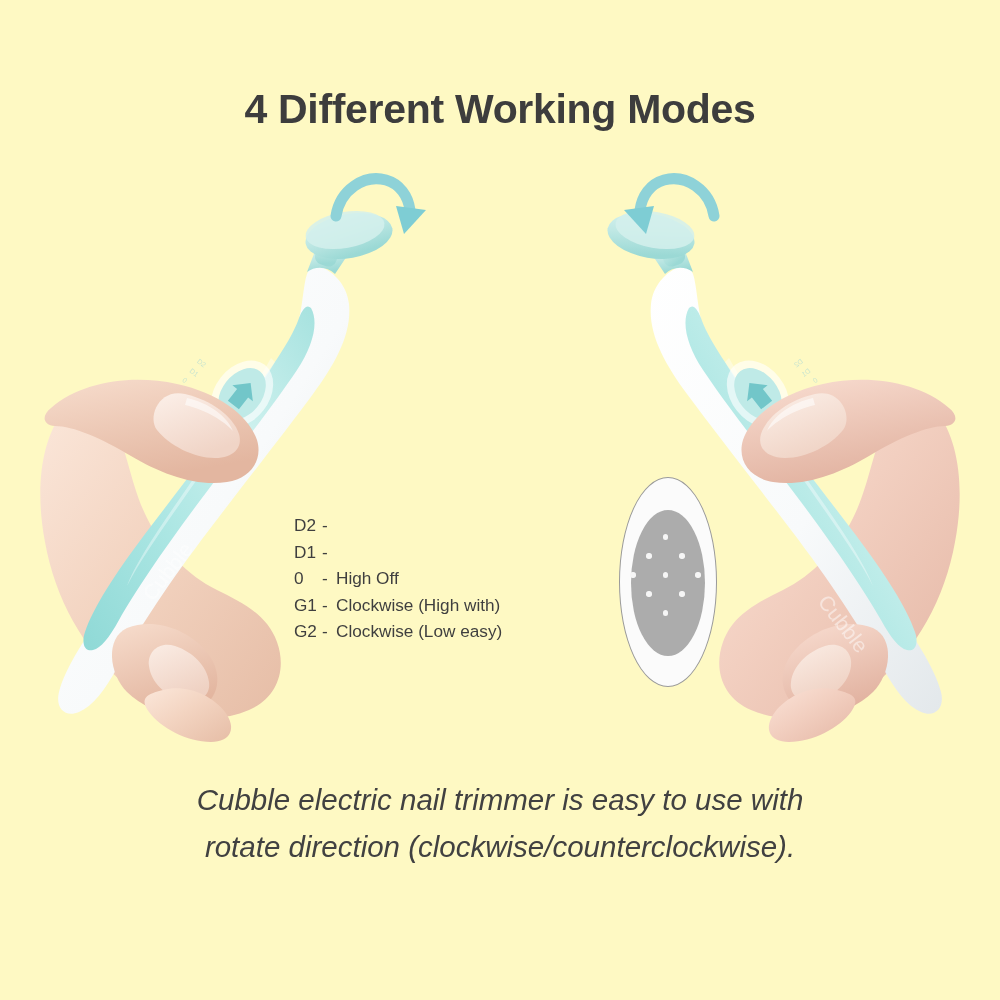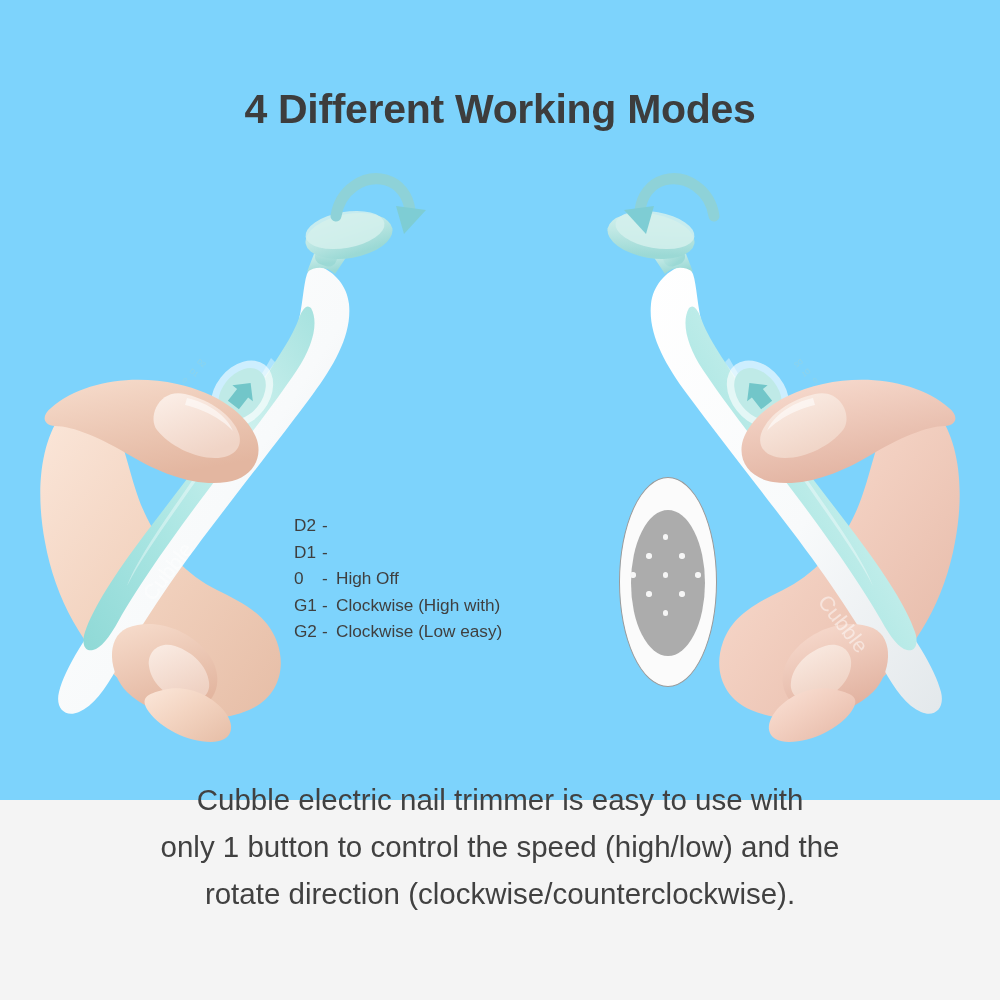--- a/index.html
+++ b/index.html
@@ -9,22 +9,22 @@
   body {
     width: 1000px;
     height: 1000px;
     background: #f4f4f4;
     font-family: "Liberation Sans", sans-serif;
     overflow: hidden;
   }
   #stage {
     position: relative;
     width: 1000px;
-    height: 800px;
-    background: #7dd3fc;
+    height: 1000px;
+    background: #fef9c3;
   }
 
   
   #title {
     position: absolute;
     left: 0;
     top: 86px;
     width: 1000px;
     text-align: center;
     font-size: 41px;
@@ -60,20 +60,21 @@
   
   #caption {
     position: absolute;
     left: 60px;
     top: 776px;
     width: 880px;
     text-align: center;
     font-size: 29.5px;
     line-height: 47px;
     color: #414141;
+    font-style: italic;
   }
 
   
   #disc {
     position: absolute;
     left: 619px;
     top: 477px;
     width: 98px;
     height: 210px;
   }
@@ -403,17 +404,16 @@
       </div>
       <div class="mode-row">
         <span class="mode-code">G2</span>
         <span class="mode-dash">-</span>
         <span class="mode-label">Clockwise (Low easy)</span>
       </div>
     </div>
 
   <div id="caption">
     <div>Cubble electric nail trimmer is easy to use with</div>
-    <div>only 1 button to control the speed (high/low) and the</div>
     <div>rotate direction (clockwise/counterclockwise).</div>
   </div>
 
 </div>
 
 </body></html>

